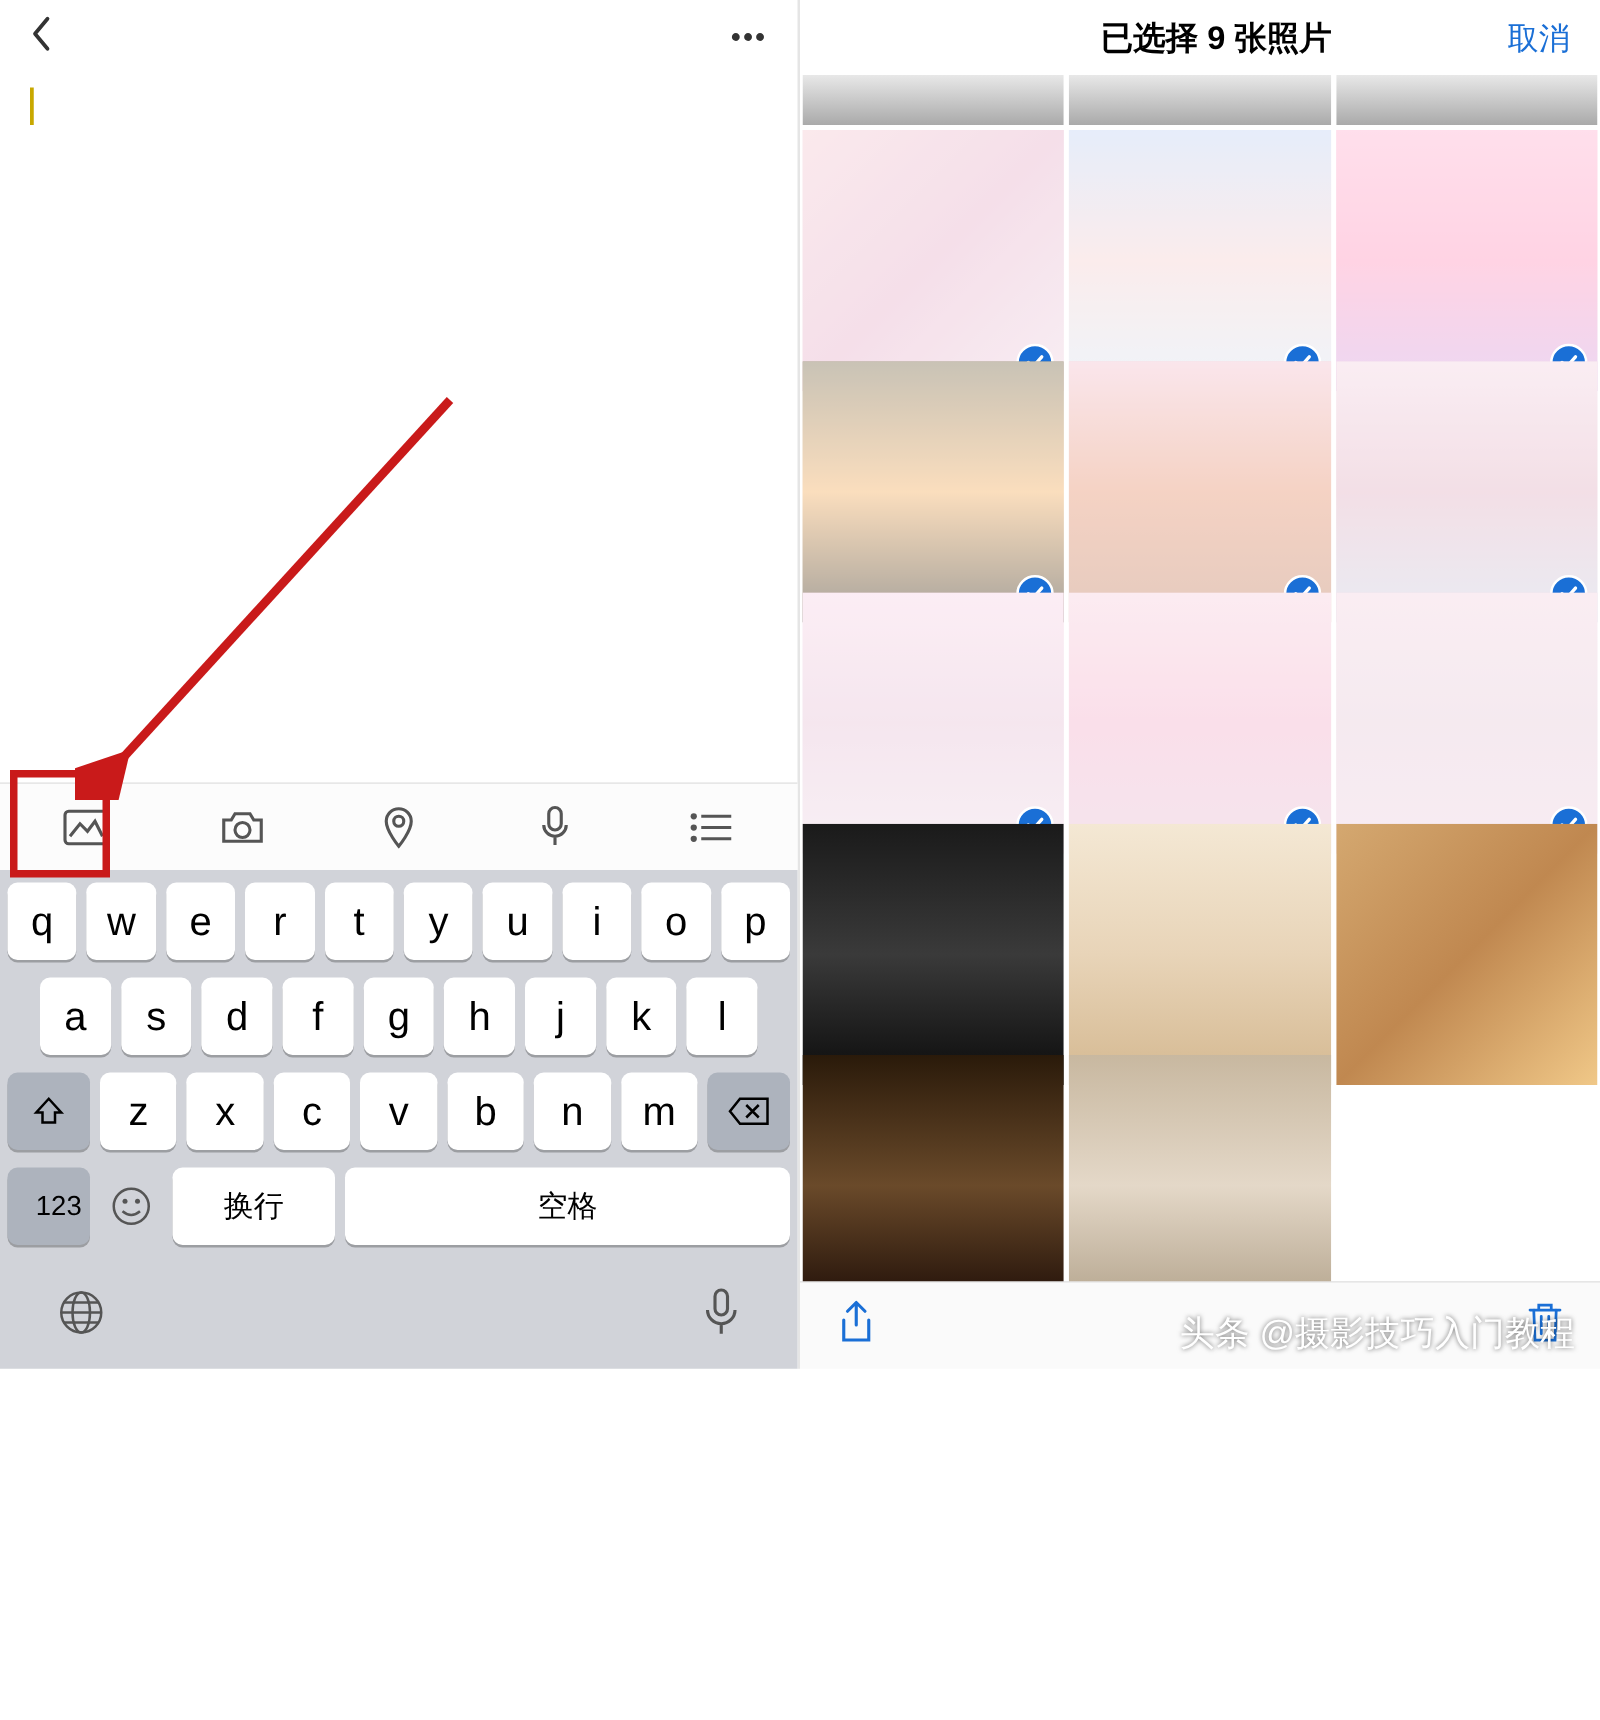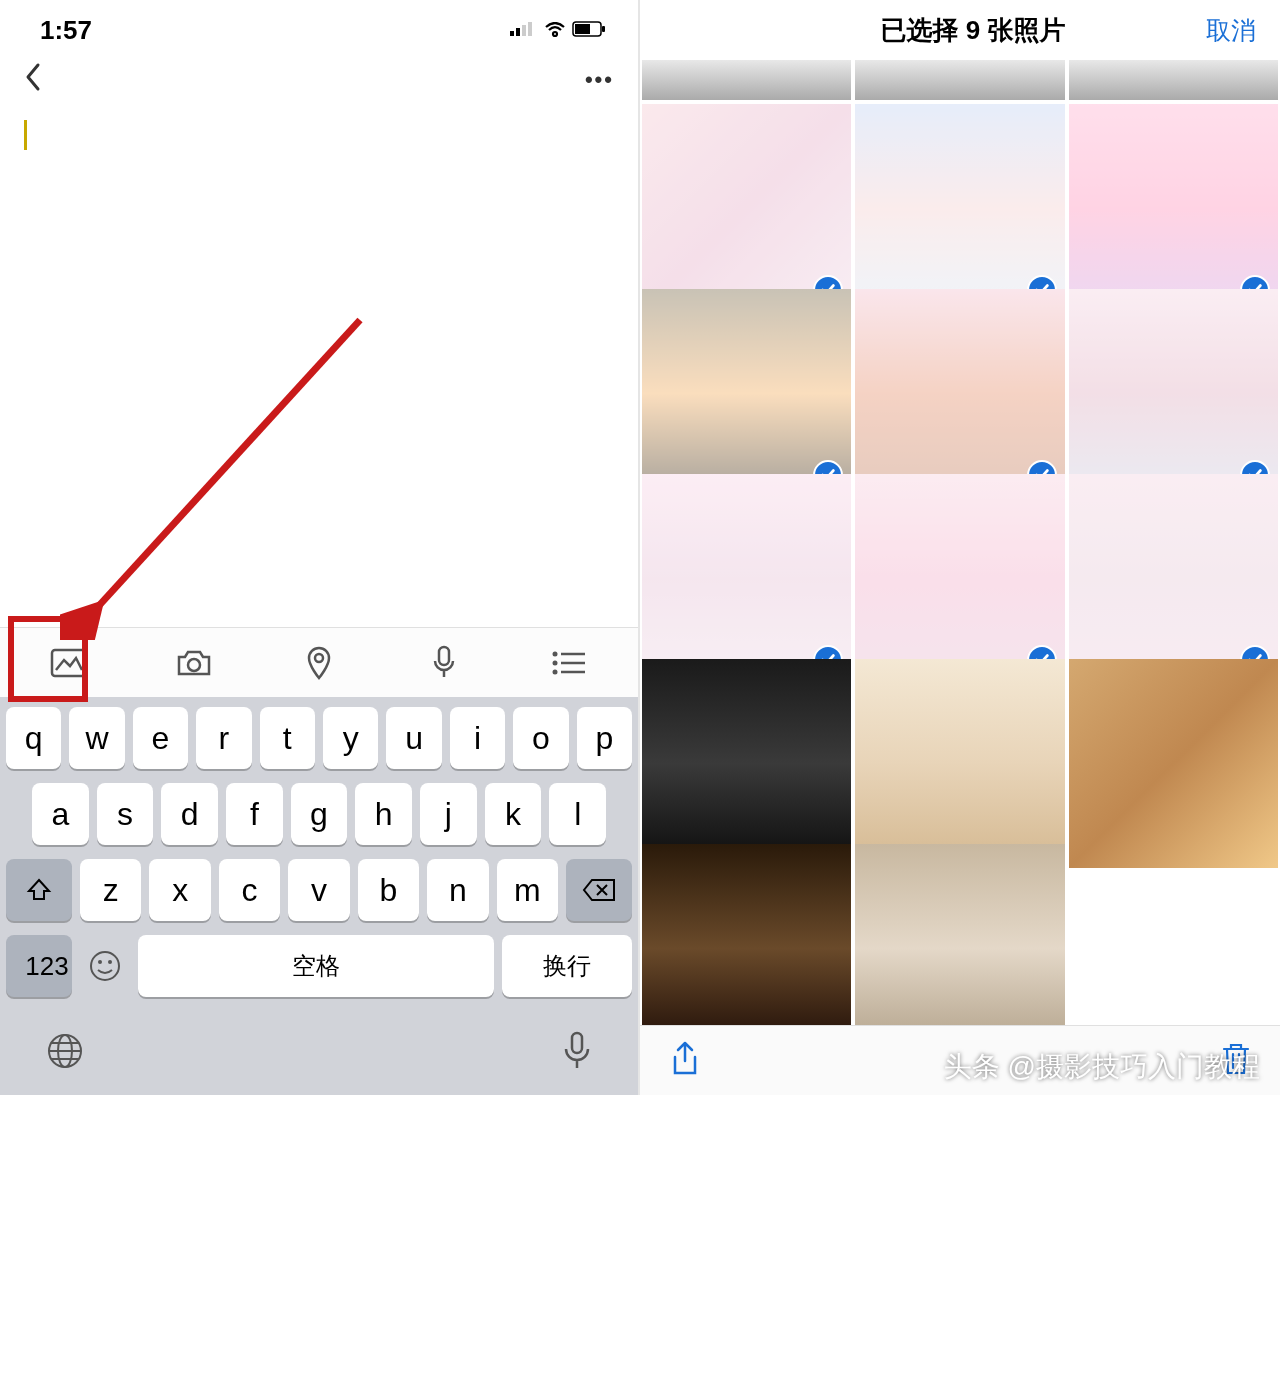--- a/index.html
+++ b/index.html
@@ -57,21 +57,21 @@
     
     .keyboard { background: #d1d3d9; padding: 10px 6px 6px; }
     .kbd-row { display: flex; gap: 8px; margin-bottom: 14px; justify-content: center; }
     .key {
       background: #fff; border-radius: 8px; font-size: 32px; font-weight: 400;
       height: 62px; flex: 1; display: flex; align-items: center; justify-content: center;
       box-shadow: 0 2px 0 rgba(0,0,0,.25); color: #000; min-width: 0;
     }
     .key.fn { background: #adb3bd; }
     .key.shift, .key.del { flex: 0 0 66px; }
-    .key.num { flex: 0 0 66px; font-size: 26px; padding-left: 16px; }
+    .key.num { flex: 0 0 66px; font-size: 22px; padding-left: 16px; }
     .key.emoji { flex: 0 0 50px; background: transparent; box-shadow: none; font-size: 32px; }
     .key.space { flex: 1; font-size: 24px; }
     .key.enter { flex: 0 0 130px; font-size: 24px; background:#fff;}
     .kbd-bottom { display: flex; justify-content: space-between; padding: 20px 40px 14px; align-items: center;}
     
     
     .photo-grid {
       display: grid; grid-template-columns: repeat(3, 1fr); gap: 4px;
       padding: 0 2px; overflow: hidden; flex: 1;
     }
@@ -115,39 +115,20 @@
     .g13{background:linear-gradient(135deg,#d4a870,#c08850,#f0c888)}
     .g14{background:linear-gradient(180deg,#2a1a0a,#6a4a2a,#1a0a05)}
     .g15{background:linear-gradient(180deg,#c8b8a0,#e4d8c8,#b0a088)}
   </style>
 </head>
 <body>
 
 <div class="container">
 
   <div class="phone left">
-    <div class="status-bar">
-      <span>1:57</span>
-      <span class="status-icons">
-        <svg width="28" height="16">
-            <rect x="0" y="9" width="4" height="5" fill="#000"></rect>
-            <rect x="6" y="6" width="4" height="8" fill="#000"></rect>
-            <rect x="12" y="3" width="4" height="11" fill="#ccc"></rect>
-            <rect x="18" y="0" width="4" height="14" fill="#ccc"></rect>
-          </svg>
-        <svg width="22" height="16">
-            <path d="M11 14 L11 14 A2 2 0 1 1 11 10 A2 2 0 0 1 11 14 M5 8 Q11 2 17 8 M2 5 Q11 -3 20 5" stroke="#000" stroke-width="2.2" fill="none"></path>
-          </svg>
-        <svg width="36" height="18">
-            <rect x="1" y="1" width="28" height="14" rx="3" stroke="#000" stroke-width="1.5" fill="none"></rect>
-            <rect x="30" y="5" width="3" height="6" rx="1" fill="#000"></rect>
-            <rect x="3" y="3" width="15" height="10" fill="#000"></rect>
-          </svg>
-      </span>
-    </div>
     <div class="nav-bar">
       <span class="back-chevron">
         <svg width="20" height="30">
             <path d="M14 3 L4 15 L14 27" stroke="#333" stroke-width="3" fill="none" stroke-linecap="round" stroke-linejoin="round"></path>
           </svg>
       </span>
       <span class="more-dots">•••</span>
     </div>
     <div class="compose-area">
       <span class="text-cursor"></span>
@@ -251,22 +232,22 @@
       <div class="kbd-row">
         <div class="key fn num">123</div>
         <div class="key emoji">
           <svg width="34" height="34">
               <circle cx="17" cy="17" r="14" stroke="#555" stroke-width="2" fill="none"></circle>
               <circle cx="12" cy="13" r="2" fill="#555"></circle>
               <circle cx="22" cy="13" r="2" fill="#555"></circle>
               <path d="M10 21 Q17 27 24 21" stroke="#555" stroke-width="2" fill="none"></path>
             </svg>
         </div>
+        <div class="key enter">换行</div>
         <div class="key space">空格</div>
-        <div class="key enter">换行</div>
       </div>
       <div class="kbd-bottom">
         <span>
           <svg width="38" height="38">
               <circle cx="19" cy="19" r="16" stroke="#555" stroke-width="2" fill="none"></circle>
               <ellipse cx="19" cy="19" rx="7" ry="16" stroke="#555" stroke-width="2" fill="none"></ellipse>
               <line x1="3" y1="19" x2="35" y2="19" stroke="#555" stroke-width="2"></line>
               <line x1="5" y1="11" x2="33" y2="11" stroke="#555" stroke-width="2"></line>
               <line x1="5" y1="27" x2="33" y2="27" stroke="#555" stroke-width="2"></line>
             </svg>

